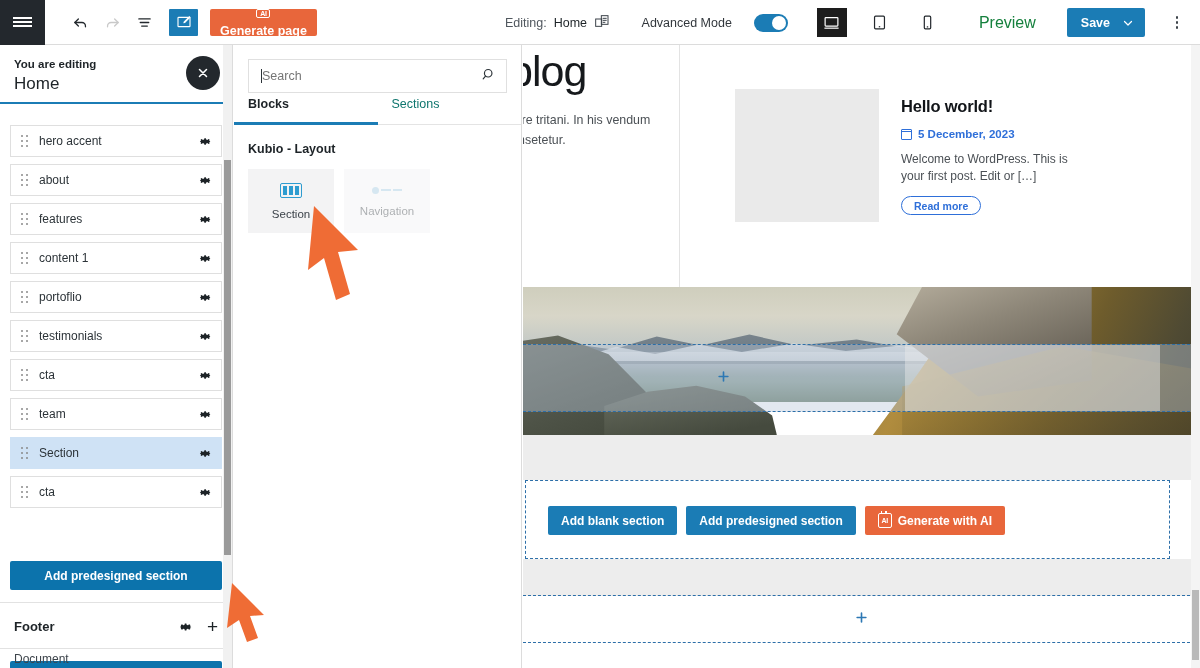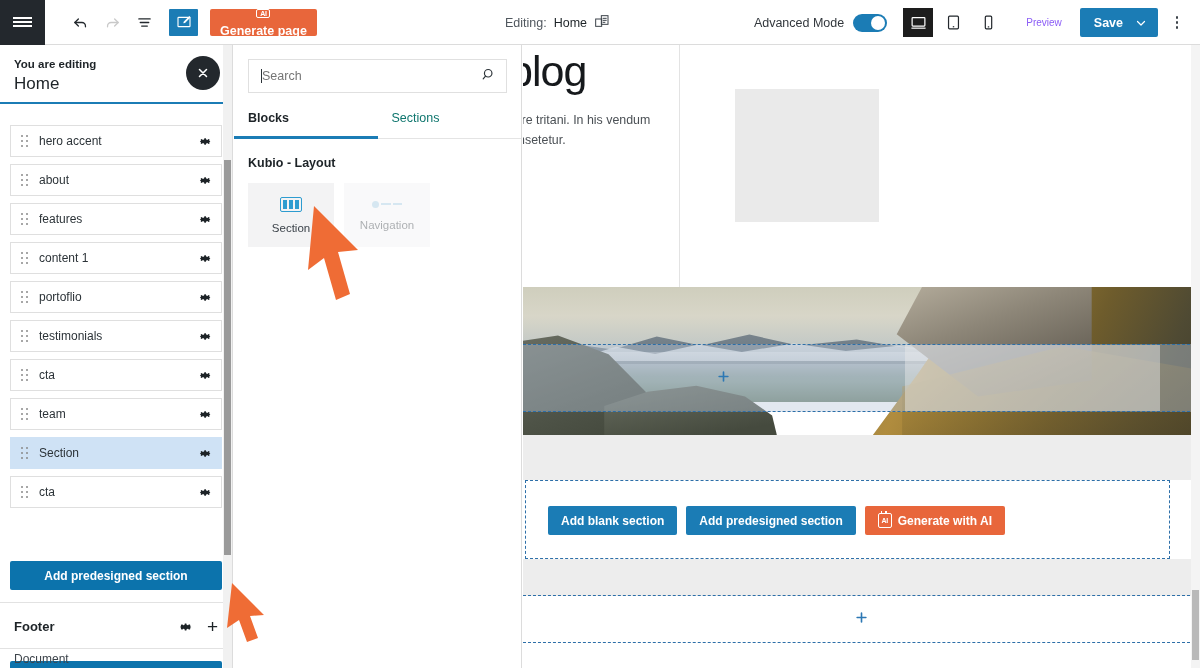--- a/index.html
+++ b/index.html
@@ -49,32 +49,32 @@
 
   .tb-center {
     position: absolute; left: 505px; top: 0; height: 45px;
     display: flex; align-items: center; gap: 7px; font-size: 12.5px; color: #32373c;
   }
   .tb-center .editing-label { color:#50575e; }
   .tb-center .editing-name { color: #1d2327; }
 
   .tb-right {
     position: absolute; right: 10px; top: 0; height: 45px;
-    display: flex; align-items: center; gap: 0px;
+    display: flex; align-items: center; gap: 13px;
   }
   .adv-mode-label { font-size: 12.5px; color: #32373c; margin-right: 9px; }
   .toggle {
     width: 34px; height: 18px; border-radius: 9px; background: #1b7cb5;
     position: relative; cursor: pointer; margin-right: 16px;
   }
   .toggle .knob { position: absolute; right: 2px; top: 2px; width: 14px; height: 14px; border-radius: 50%; background:#fff; }
 
   .device-btn { width: 30px; height: 29px; display:flex; align-items:center; justify-content:center; cursor:pointer; color:#23282d; margin-right:5px;}
   .device-btn.active { background:#1d1d1d; color:#fff; }
-  .preview-btn { font-size: 10px; color: #8b5cf6; padding: 0 12px; cursor:pointer; margin:0 6px;}
+  .preview-btn { font-size: 16px; color: #15803d; padding: 0 12px; cursor:pointer; margin:0 6px;}
   .save-btn {
     display: flex; align-items: center; height: 29px; background: #1b7cb5; color: #fff;
     font-size: 12.5px; font-weight: 600; border-radius: 2px; cursor: pointer; overflow:hidden;
   }
   .save-btn .save-label { padding: 0 10px 0 14px; }
   .save-btn .save-caret { padding: 0 11px 0 2px; display:flex; align-items:center;}
   .kebab { width: 26px; height: 30px; display:flex; flex-direction:column; align-items:center; justify-content:center; gap:2.5px; cursor:pointer; margin-left:6px;}
   .kebab i { width:2.6px; height:2.6px; border-radius:50%; background:#3c434a; display:block;}
 
   
@@ -123,21 +123,21 @@
     position: absolute; left: 234px; top: 45px; width: 288px; height: 623px;
     background: #fff; border-right: 1px solid #dcdcdc;
   }
   .search-wrap { margin: 14px 14px 0 14px; height: 34px; border: 1px solid #e0e0e0; display:flex; align-items:center; padding: 0 10px 0 12px;}
   .search-wrap input {
     flex: 1; border: none; outline: none; font-size: 12.5px; color: #2c3338;
     font-family: "Liberation Sans", sans-serif; background: transparent;
   }
   .search-wrap input::placeholder { color: #757575; }
   .caret-blink { width:1px; height:14px; background:#2c3338; margin-right:0px; }
-  .tabs-row { display:flex; margin-top: 14px; border-bottom: 1px solid #e4e4e4; }
+  .tabs-row { display:flex; border-bottom: 1px solid #e4e4e4; }
   .tab { flex:1; text-align:left; padding: 4px 0 11px 0; font-size: 12.5px; font-weight:700; color:#1d2327; cursor:pointer; }
   .tab:first-child { padding-left: 14px; border-bottom: 3px solid #1b7cb5; margin-bottom:-1px; }
   .tab:last-child { padding-left: 14px; font-weight:400; color:#0f766e; }
   .group-title { font-size: 12.5px; font-weight:700; color:#1d2327; padding: 17px 0 0 14px; }
   .block-grid { display:flex; gap: 10px; padding: 13px 0 0 14px; }
   .block-card {
     width: 86px; height: 64px; background: #f3f3f4; display:flex; flex-direction:column;
     align-items:center; justify-content:center; gap: 10px; cursor:pointer;
   }
   .block-card .blk-label { font-size: 11.5px; color: #3c434a; }
@@ -567,20 +567,29 @@
   <div class="canvas">
 
     <div class="hero-area">
       <div class="hero-left">
         <div class="hero-title">blog</div>
         <div class="hero-sub">olore tritani. In his vendum consetetur.</div>
       </div>
 
       <div class="post">
         <div class="post-thumb"></div>
+        <div class="post-body">
+          <div class="post-title">Hello world!</div>
+          <div class="post-meta">
+            <span class="cal-ico"></span>
+            <span>5 December, 2023</span>
+          </div>
+          <div class="post-excerpt">Welcome to WordPress. This is your first post. Edit or […]</div>
+          <div class="read-more">Read more</div>
+        </div>
       </div>
     </div>
 
     <div class="photo-band">
       <div class="photo">
         <div class="sky"></div>
         <div class="mtn-far"></div>
         <div class="mtn-snow"></div>
         <div class="valley"></div>
         <div class="haze"></div>

